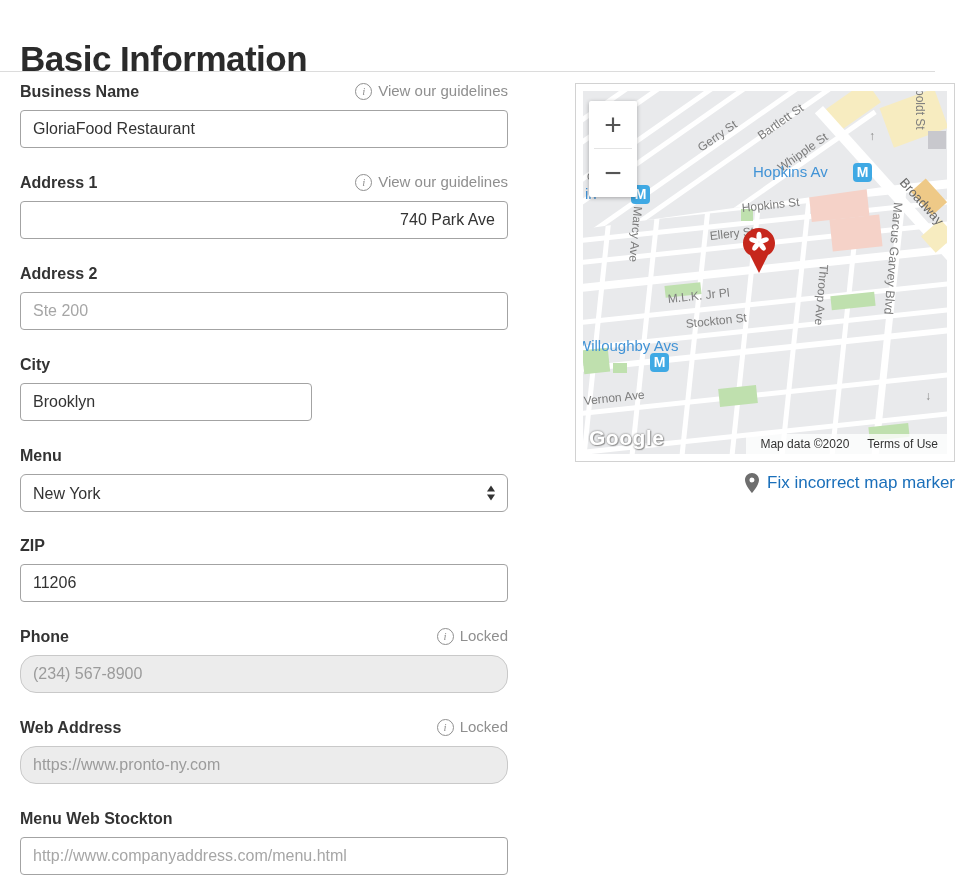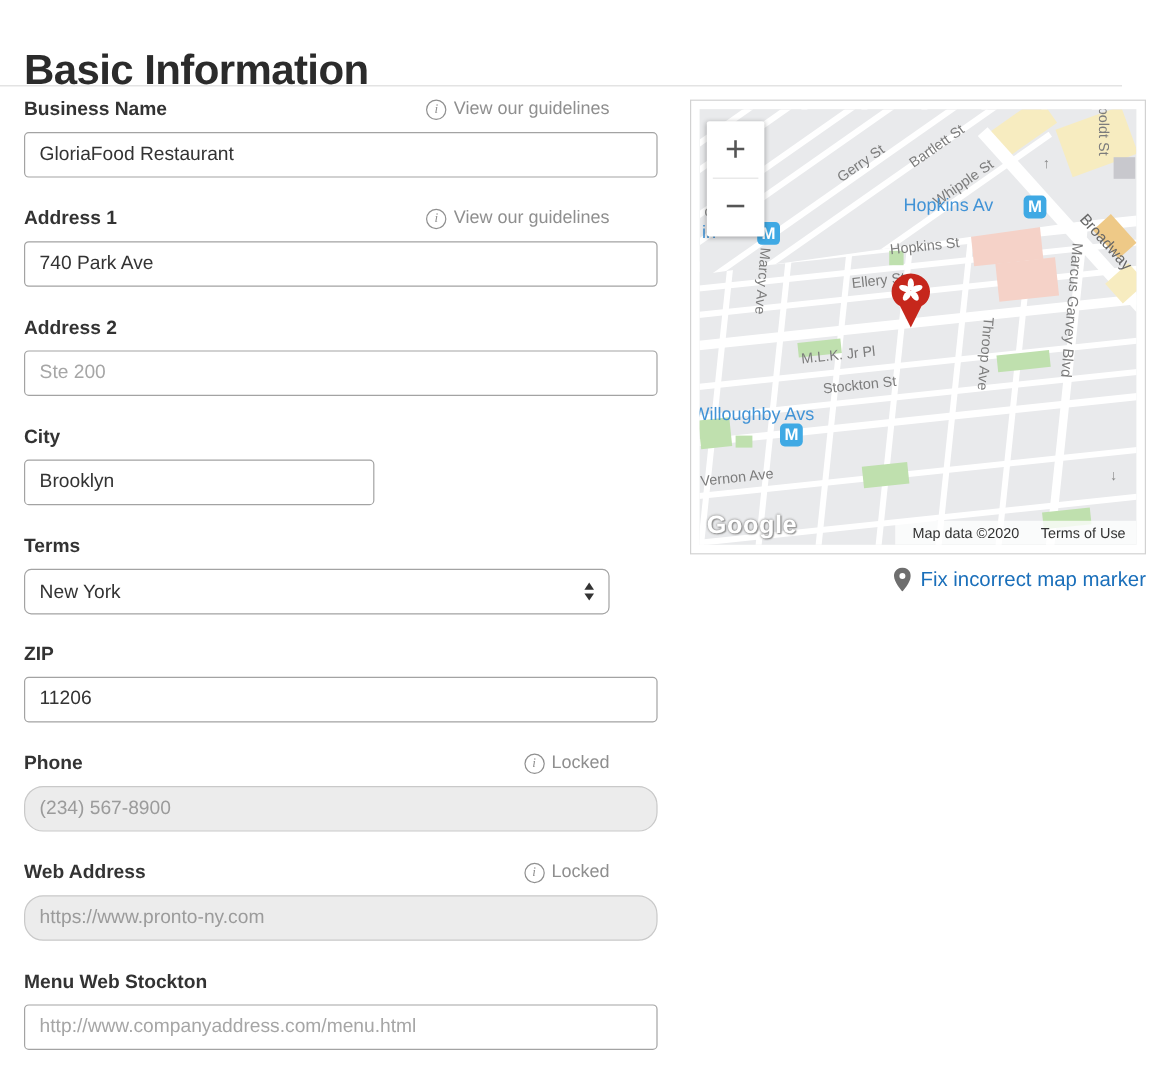--- a/index.html
+++ b/index.html
@@ -5,21 +5,21 @@
   html,body{margin:0;padding:0;background:#fff;}
   body{font-family:"Liberation Sans","DejaVu Sans",sans-serif;}
   #stage{position:relative;width:970px;height:896px;background:#fff;overflow:hidden;}
 
   .page-title{position:absolute;left:20px;top:16px;font-size:35px;font-weight:bold;color:#2b2b2b;letter-spacing:-.5px;}
   .title-rule{position:absolute;left:0;top:71px;width:935px;height:1px;background:#dcdcdc;}
 
   .lbl{position:absolute;left:20px;font-size:16px;font-weight:bold;color:#333;line-height:18px;}
   .hint{position:absolute;right:462px;display:flex;align-items:center;gap:6px;font-size:15px;color:#8f8f8f;line-height:18px;white-space:nowrap;}
   .info-i{display:inline-block;width:15px;height:15px;border:1px solid #8f8f8f;border-radius:50%;font-size:11px;line-height:15px;text-align:center;font-family:"Liberation Serif",serif;font-style:italic;flex:0 0 auto;}
-  .inp{position:absolute;left:20px;width:528px;height:38px;border:1px solid #a3a3a3;border-radius:4px;padding:0 12px;font-size:16px;color:#333;box-sizing:border-box;background:#fff;font-family:inherit;outline:none;}
+  .inp{position:absolute;left:20px;width:488px;height:38px;border:1px solid #a3a3a3;border-radius:4px;padding:0 12px;font-size:16px;color:#333;box-sizing:border-box;background:#fff;font-family:inherit;outline:none;}
   .inp::placeholder{color:#a6a6a6;opacity:1;}
   .inp:disabled{background:#ececec;border-color:#c9c9c9;color:#9b9b9b;-webkit-text-fill-color:#9b9b9b;opacity:1;border-radius:16px;}
   .inp:disabled::placeholder{color:#9b9b9b;}
   .sel-wrap{position:absolute;left:20px;top:474px;width:488px;height:38px;}
   .sel-wrap select{width:100%;height:100%;border:1px solid #a3a3a3;border-radius:6px;padding:0 12px;font-size:16px;color:#333;background:#fff;appearance:none;-webkit-appearance:none;-moz-appearance:none;font-family:inherit;outline:none;}
   .sel-arrows{position:absolute;right:13px;top:50%;transform:translateY(-50%);pointer-events:none;}
   .tri-up{width:0;height:0;border-left:4.5px solid transparent;border-right:4.5px solid transparent;border-bottom:6px solid #333;margin-bottom:3px;}
   .tri-down{width:0;height:0;border-left:4.5px solid transparent;border-right:4.5px solid transparent;border-top:6px solid #333;}
 
   
@@ -57,29 +57,29 @@
       <span class="info-i">i</span>
       <span>View our guidelines</span>
     </div>
   <input class="inp" style="top: 110px;" value="GloriaFood Restaurant">
 
   <div class="lbl" style="top:174px">Address 1</div>
   <div class="hint" style="top:173px">
       <span class="info-i">i</span>
       <span>View our guidelines</span>
     </div>
-  <input class="inp" style="top: 201px;" value="740 Park Ave">
+  <input class="inp" style="top: 201px; text-align: right;" value="740 Park Ave">
 
   <div class="lbl" style="top:265px">Address 2</div>
   <input class="inp" style="top: 292px;" placeholder="Ste 200">
 
   <div class="lbl" style="top:356px">City</div>
   <input class="inp" style="top: 383px; width: 292px;" value="Brooklyn">
 
-  <div class="lbl" style="top:447px">Terms</div>
+  <div class="lbl" style="top:447px">Menu</div>
   <div class="sel-wrap">
     <select><option>New York</option></select>
     <div class="sel-arrows">
         <div class="tri-up"></div>
         <div class="tri-down"></div>
       </div>
   </div>
 
   <div class="lbl" style="top:537px">ZIP</div>
   <input class="inp" style="top: 564px;" value="11206">

